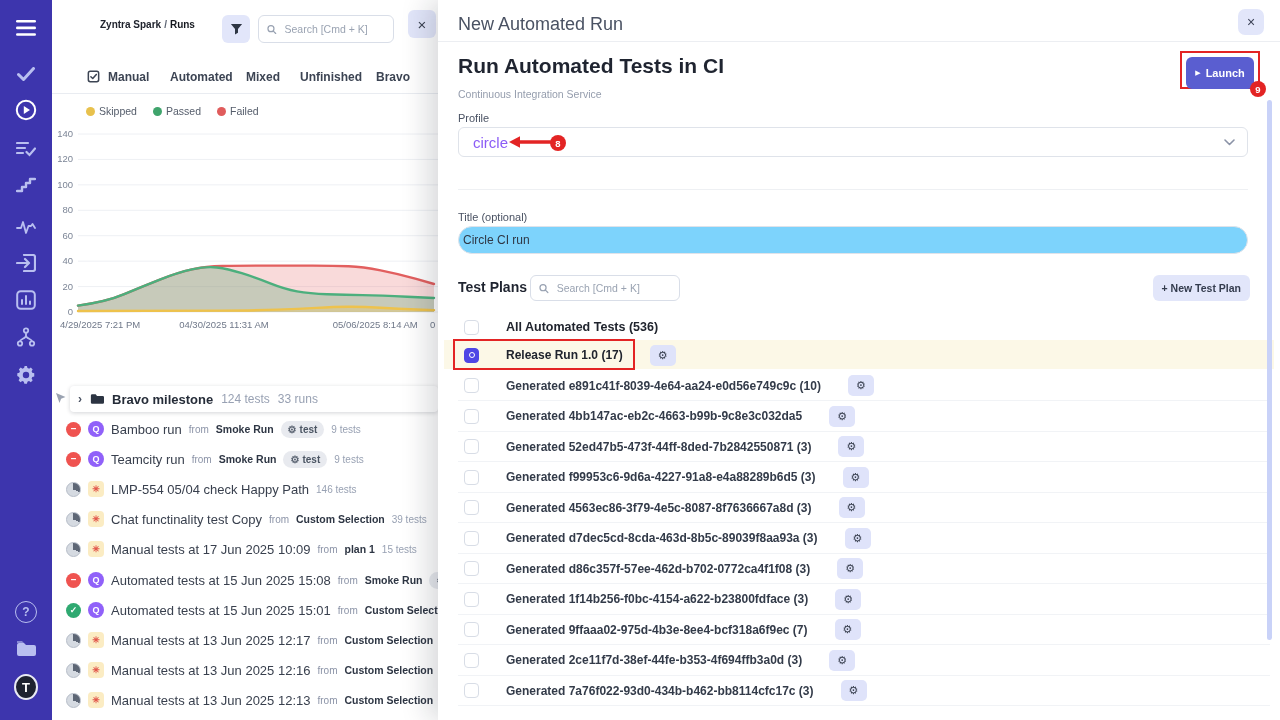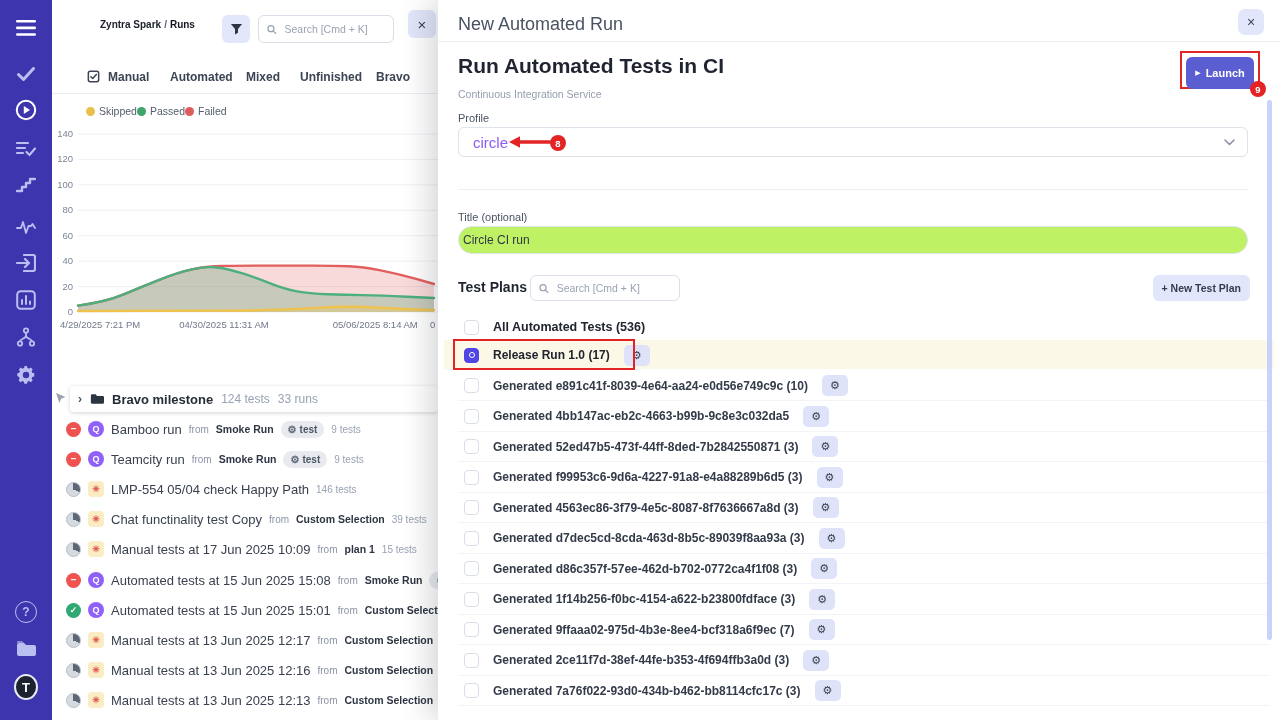--- a/index.html
+++ b/index.html
@@ -23,21 +23,21 @@
   .main{position:absolute;left:52px;top:0;width:386px;height:720px;background:#fff;overflow:hidden;z-index:1;}
   .crumb{font-size:10px;font-weight:700;color:#20242e;white-space:nowrap;margin-left:15px;}
   .crumb .sep{color:#5b6372;font-weight:600;padding:0 3px;}
   .btn-sq{background:#e2e6fa;border-radius:6px;display:flex;align-items:center;justify-content:center;cursor:pointer;}
   .search-box{display:flex;align-items:center;gap:6px;border:1px solid #d9dee8;border-radius:6px;background:#fff;padding:0 8px;}
   .search-box input{border:none;outline:none;font-size:10.5px;color:#4a5263;width:100%;background:transparent;
                     font-family:"Liberation Sans",sans-serif;}
   .search-box input::placeholder{color:#9aa3b2;}
   .tabs{position:absolute;left:0;top:66px;width:386px;height:28px;border-bottom:1px solid #e9ecf1;}
   .tab{position:absolute;top:4px;font-size:12px;font-weight:600;color:#3c4453;cursor:pointer;}
-  .legend{position:absolute;left:34px;top:105px;display:flex;gap:0;align-items:center;}
+  .legend{position:absolute;left:34px;top:105px;display:flex;gap:16px;align-items:center;}
   .lg{display:flex;align-items:center;gap:4px;font-size:10.5px;color:#555d6b;}
   .dot{width:9px;height:9px;border-radius:50%;}
 
   .milestone-cursor{color:#8b93a3;}
   .milestone{position:absolute;left:18px;top:386px;width:368px;height:26px;background:#fff;border-radius:4px;
              box-shadow:0 1px 4px rgba(16,24,40,.18);display:flex;align-items:center;gap:8px;padding:0 8px;cursor:pointer;}
   .milestone .chev{font-size:12px;font-weight:700;color:#4a5263;}
   .milestone .name{font-size:13px;font-weight:700;color:#252c38;}
   .milestone .cnt{font-size:12px;color:#98a1b3;}
 
@@ -74,33 +74,33 @@
   .launch .lb{font-size:11px;font-weight:600;}
   .ann-box{border:2.5px solid #e32424;pointer-events:none;}
   .ann-badge{background:#e32424;color:#fff;border-radius:50%;width:16px;height:16px;display:flex;align-items:center;
              justify-content:center;font-size:9.5px;font-weight:800;pointer-events:none;}
   .fld-label{font-size:11px;color:#4a5263;}
   .select{position:absolute;left:20px;top:127px;width:790px;height:30px;border:1px solid #dfe3ea;border-radius:6px;
           display:flex;align-items:center;padding:0 14px;cursor:pointer;background:#fff;}
   .select .val{font-size:15px;color:#8b5cf6;}
   .select svg{position:absolute;right:12px;}
   .tinput{position:absolute;left:20px;top:226px;width:790px;height:28px;border:1px solid #dfe3ea;border-radius:14px;
-          font-size:12px;color:#2f3745;padding:0 4px;outline:none;font-family:"Liberation Sans",sans-serif;background:#bef264;}
+          font-size:12px;color:#2f3745;padding:0 4px;outline:none;font-family:"Liberation Sans",sans-serif;background:#7dd3fc;}
   .divider{position:absolute;left:20px;top:189px;width:790px;height:1px;background:#eef0f3;}
   .tp-title{font-size:14px;font-weight:800;color:#1f2430;}
   .newplan{position:absolute;right:30px;top:275px;height:26px;background:#e2e6fa;border-radius:6px;padding:0 9px;
            display:flex;align-items:center;font-size:10.5px;font-weight:700;color:#343c4e;cursor:pointer;}
   .cb{width:15px;height:15px;border:1.5px solid #d8dde6;border-radius:4px;background:#fff;flex:none;cursor:pointer;}
   .cb.checked{background:#4f46e5;border-color:#4f46e5;display:flex;align-items:center;justify-content:center;}
   .cb.checked i{width:6px;height:6px;border:1.5px solid #fff;border-radius:50%;display:block;background:transparent;}
   .plan-label{font-size:12px;font-weight:600;color:#333b49;white-space:nowrap;}
   .plan-label.bold{font-size:12.5px;font-weight:800;color:#20242e;}
   .gear-chip{width:26px;height:21px;background:#dfe3fa;border-radius:5px;display:flex;align-items:center;
              justify-content:center;font-size:11px;color:#3b4252;cursor:pointer;flex:none;}
-  .plan-row{position:absolute;left:20px;width:812px;height:30px;display:flex;align-items:center;gap:14px;
+  .plan-row{position:absolute;left:20px;width:812px;height:30px;display:flex;align-items:center;gap:27px;
             padding-left:6px;border-bottom:1px solid #f1f3f6;cursor:pointer;background:transparent;}
   .hl-band{position:absolute;left:6px;top:340px;width:830px;height:29px;background:#fcf8e7;}
   .scroll-thumb{position:absolute;left:829px;top:100px;width:5px;height:540px;background:#c9d2f8;border-radius:3px;cursor:pointer;}
 </style>
 </head>
 <body>
 
 <div class="app">
 
   <nav class="sidebar">

